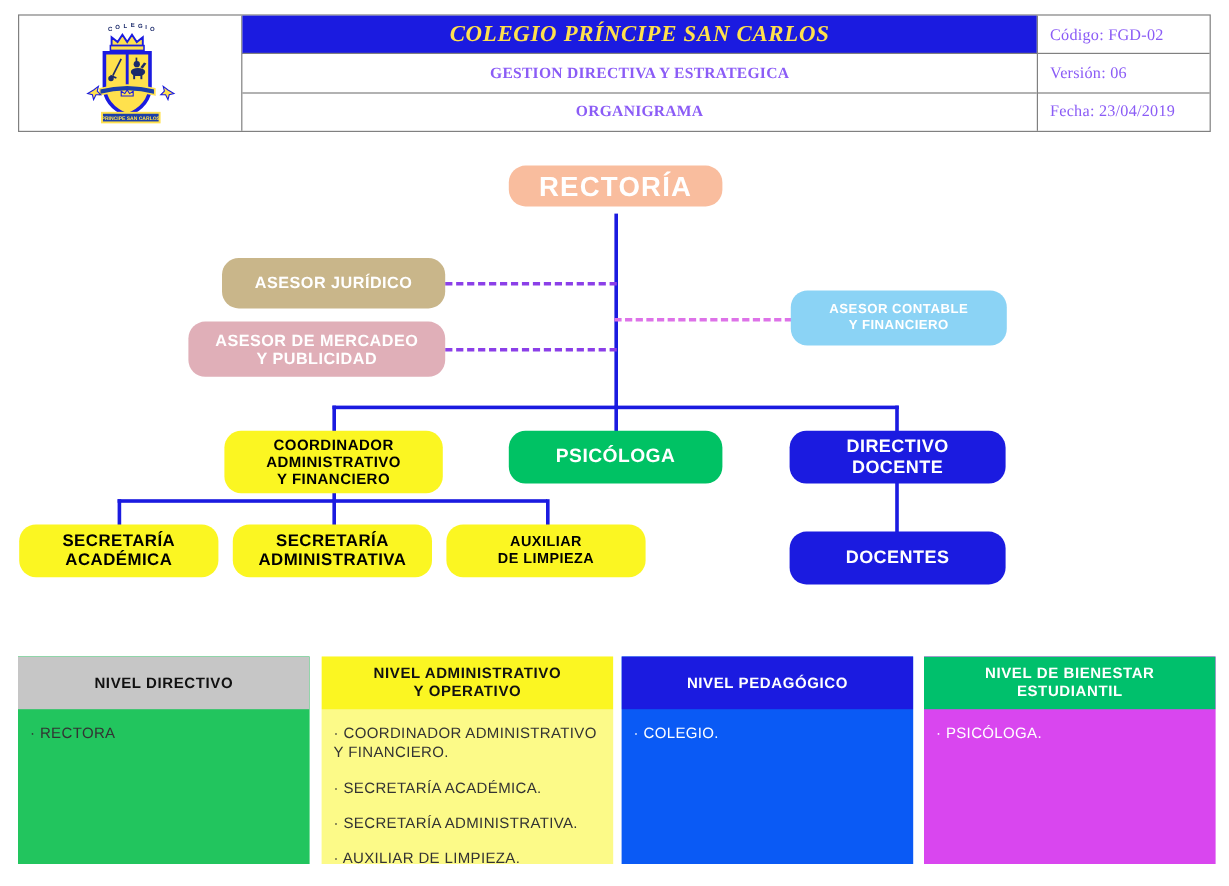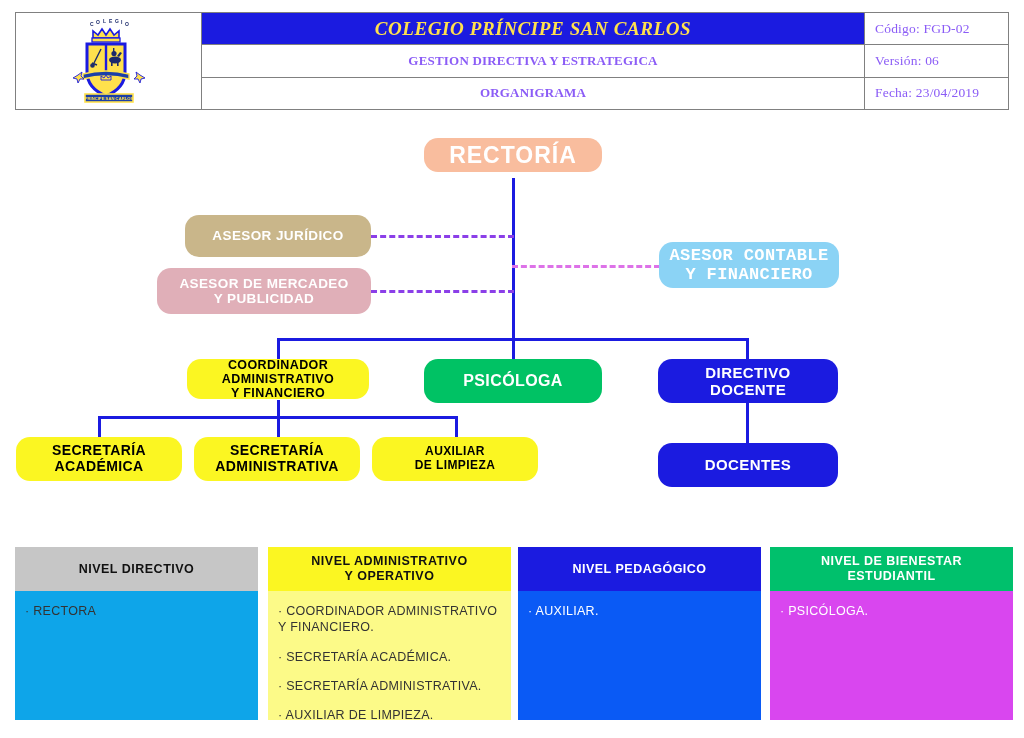--- a/index.html
+++ b/index.html
@@ -192,26 +192,26 @@
 
   <div class="node" style="left:185px; top:105px; width:186px; height:42px; background:#C9B68A; color:#ffffff; font-size:13.5px;">
     <span>ASESOR JURÍDICO</span>
   </div>
 
   <div class="node" style="left:157px; top:158px; width:214px; height:46px; background:#E0AFB8; color:#ffffff; font-size:13.5px; white-space:pre-line;">
     <span>ASESOR DE MERCADEO
 Y PUBLICIDAD</span>
   </div>
 
-  <div class="node" style="left:659px; top:132px; width:180px; height:46px; background:#8BD3F5; color:#ffffff; font-size:17px; white-space:pre-line;font-family:Liberation Mono, monospace;">
+  <div class="node" style="left:659px; top:132px; width:180px; height:46px; background:#8BD3F5; color:#ffffff; font-size:11px; white-space:pre-line;">
     <span>ASESOR CONTABLE
 Y FINANCIERO</span>
   </div>
 
-  <div class="node" style="left:187px; top:249px; width:182px; height:40px; background:#FBF622; color:#000000; font-size:12.5px; white-space:pre-line;">
+  <div class="node" style="left:187px; top:249px; width:182px; height:52px; background:#FBF622; color:#000000; font-size:12.5px; white-space:pre-line;">
     <span>COORDINADOR
 ADMINISTRATIVO
 Y FINANCIERO</span>
   </div>
 
   <div class="node" style="left:424px; top:249px; width:178px; height:44px; background:#00C264; color:#ffffff; font-size:16px;">
     <span>PSICÓLOGA</span>
   </div>
 
   <div class="node" style="left:658px; top:249px; width:180px; height:44px; background:#1B1BE0; color:#ffffff; font-size:15px; white-space:pre-line;">
@@ -234,42 +234,42 @@
 DE LIMPIEZA</span>
   </div>
 
   <div class="node" style="left:658px; top:333px; width:180px; height:44px; background:#1B1BE0; color:#ffffff; font-size:15px;">
     <span>DOCENTES</span>
   </div>
 </div>
 
 <div class="legend">
 
-  <div class="lg-panel" style="left:15px; background:#0ea5e9;">
+  <div class="lg-panel" style="left:15px; background:#22c55e;">
     <div class="lg-head" style="background:#C6C6C6; color:#111111; white-space:pre-line;">NIVEL DIRECTIVO</div>
     <div class="lg-body">
       <div class="lg-item" style="color:#333333;">· RECTORA</div>
     </div>
   </div>
 
   <div class="lg-panel" style="left:268px; background:#FCFA88;">
     <div class="lg-head" style="background:#FBF622; color:#111111; white-space:pre-line;">NIVEL ADMINISTRATIVO
 Y OPERATIVO</div>
     <div class="lg-body">
       <div class="lg-item" style="color:#333333;">· COORDINADOR ADMINISTRATIVO Y FINANCIERO.</div>
       <div class="lg-item" style="color:#333333;">· SECRETARÍA ACADÉMICA.</div>
       <div class="lg-item" style="color:#333333;">· SECRETARÍA ADMINISTRATIVA.</div>
       <div class="lg-item" style="color:#333333;">· AUXILIAR DE LIMPIEZA.</div>
     </div>
   </div>
 
   <div class="lg-panel" style="left:518px; background:#0A5AF5;">
     <div class="lg-head" style="background:#1B1BE0; color:#ffffff; white-space:pre-line;">NIVEL PEDAGÓGICO</div>
     <div class="lg-body">
-      <div class="lg-item" style="color:#ffffff;">· AUXILIAR.</div>
+      <div class="lg-item" style="color:#ffffff;">· COLEGIO.</div>
     </div>
   </div>
 
   <div class="lg-panel" style="left:770px; background:#d946ef;">
     <div class="lg-head" style="background:#00C06C; color:#ffffff; white-space:pre-line;">NIVEL DE BIENESTAR
 ESTUDIANTIL</div>
     <div class="lg-body">
       <div class="lg-item" style="color:#ffffff;">· PSICÓLOGA.</div>
     </div>
   </div>

